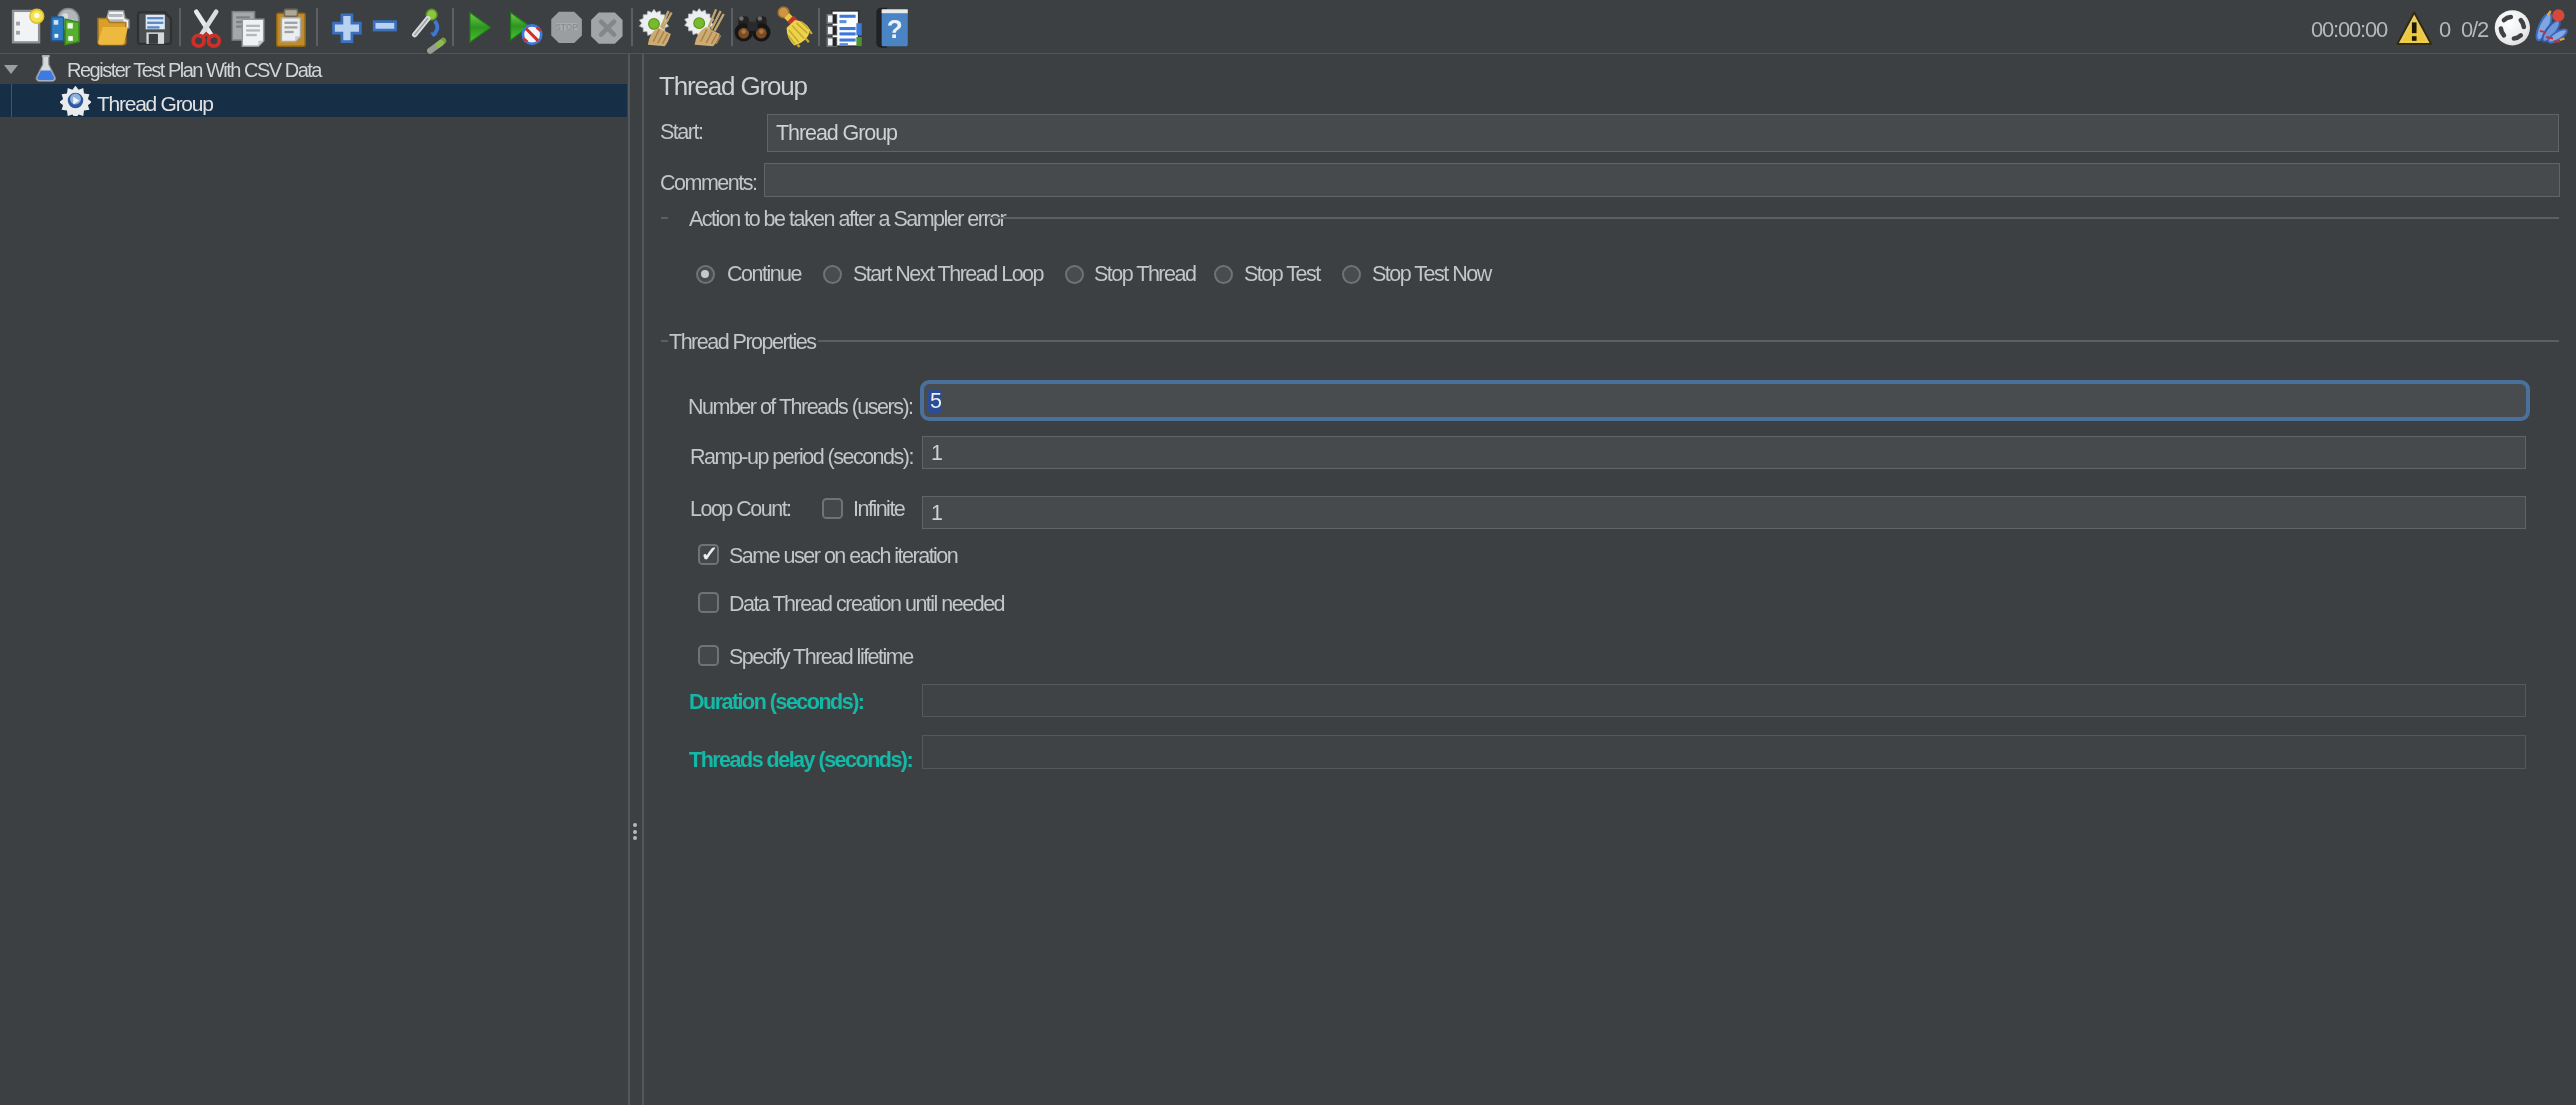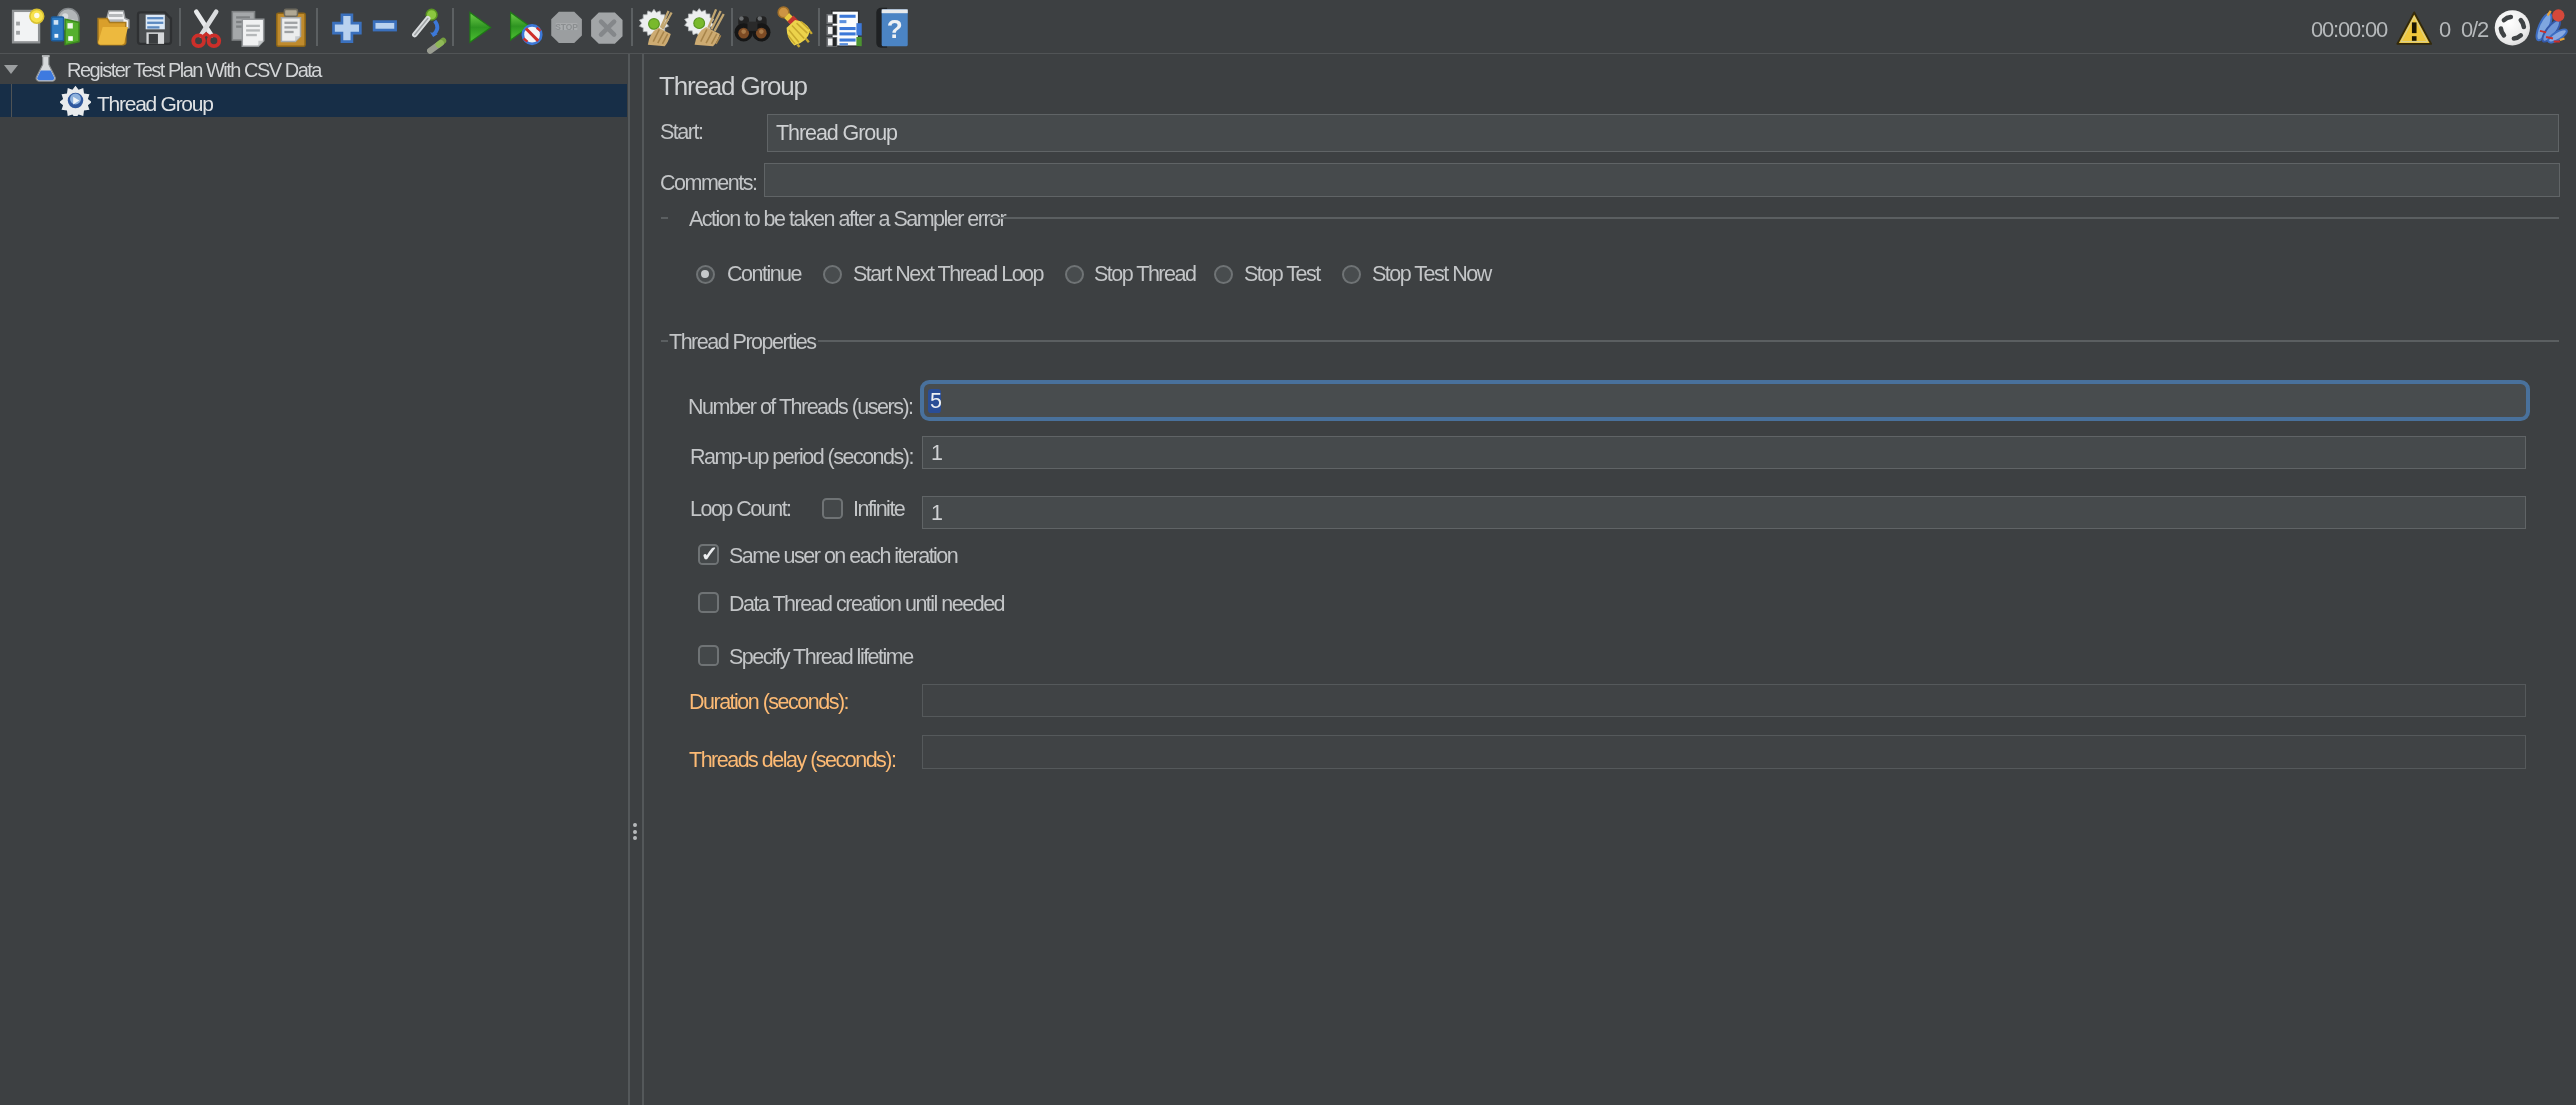--- a/index.html
+++ b/index.html
@@ -4,21 +4,21 @@
 <style>
   * { margin:0; padding:0; box-sizing:border-box; }
   html,body { width:2576px; height:1106px; background:#3d4042; overflow:hidden;
     font-family:"Liberation Sans", sans-serif; }
   .abs { position:absolute; }
   #toolbar { position:absolute; left:0; top:0; width:2576px; height:54px;
     background:#3d4042; border-bottom:1.5px solid #515456; }
   .tsep { position:absolute; top:7.7px; width:1.5px; height:38px; background:#5c6062; }
   .lbl { position:absolute; font-size:21.5px; letter-spacing:-0.07em; color:#c3c5c7;
     line-height:24.5px; white-space:nowrap; }
-  .dim { color:#fdba74; }
+  .dim { color:#14b8a6;font-weight:bold; }
   .field { position:absolute; background:#464a4c; border:1.5px solid #606466; }
   .fieldtext { position:absolute; font-size:21.5px; letter-spacing:-0.05em; color:#cfd1d3;
     line-height:24.5px; white-space:nowrap; }
   .gline { position:absolute; height:1.5px; background:#5b5f61; }
   .radio { position:absolute; width:19px; height:19px; border-radius:50%;
     border:2.3px solid #6f7375; background:#484c4e; }
   .radio .dot { position:absolute; left:3.1px; top:3.1px; width:8.4px; height:8.4px;
     border-radius:50%; background:#c6c9cb; }
   .cb { position:absolute; width:21px; height:21px; border-radius:4.6px;
     border:2.3px solid #6f7375; background:#44484a; }

